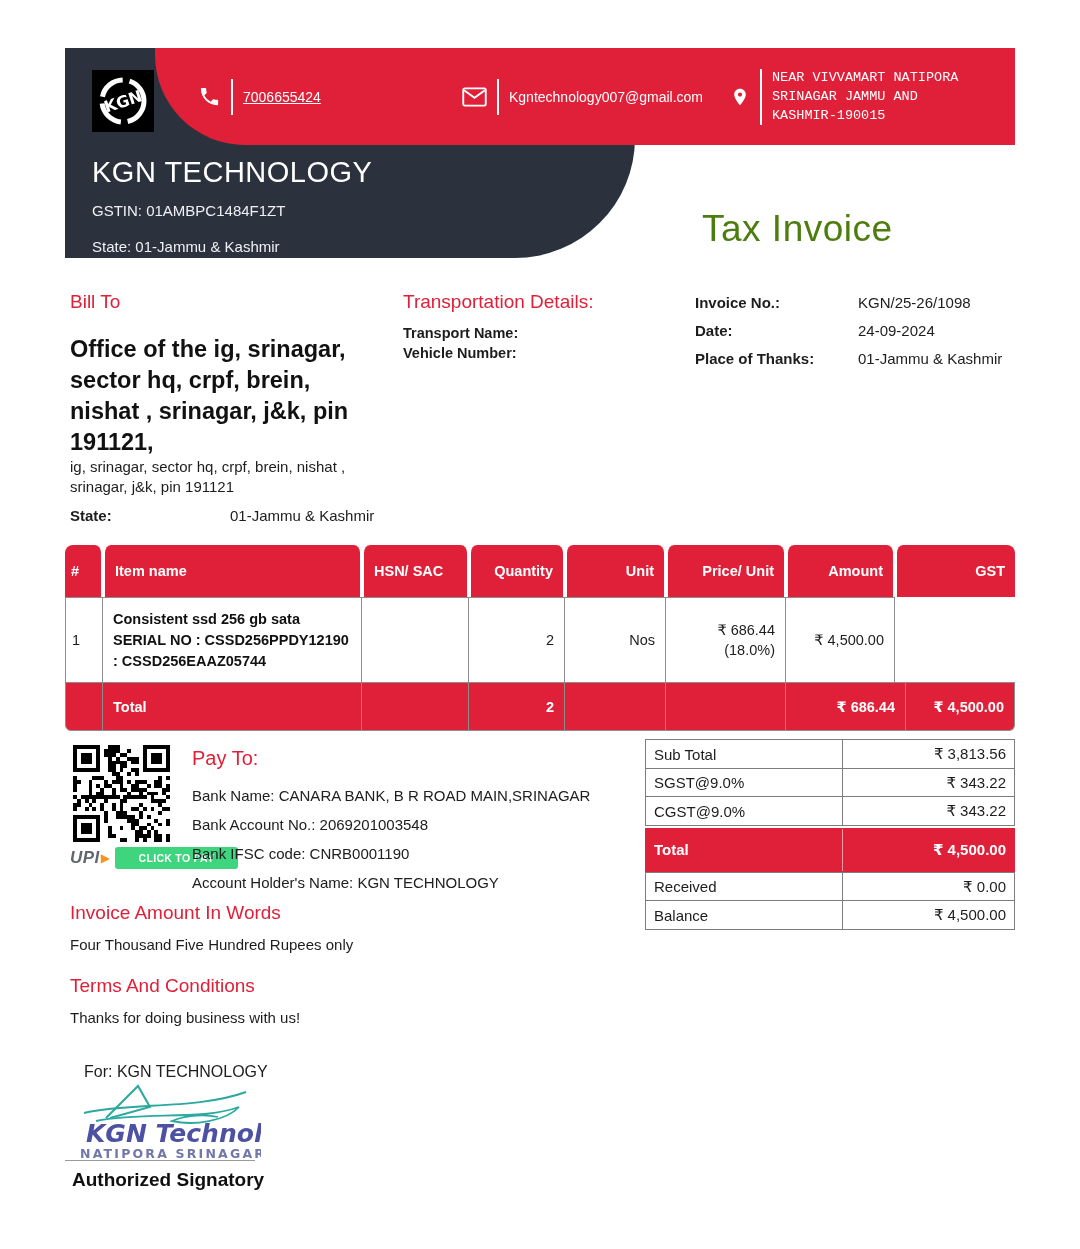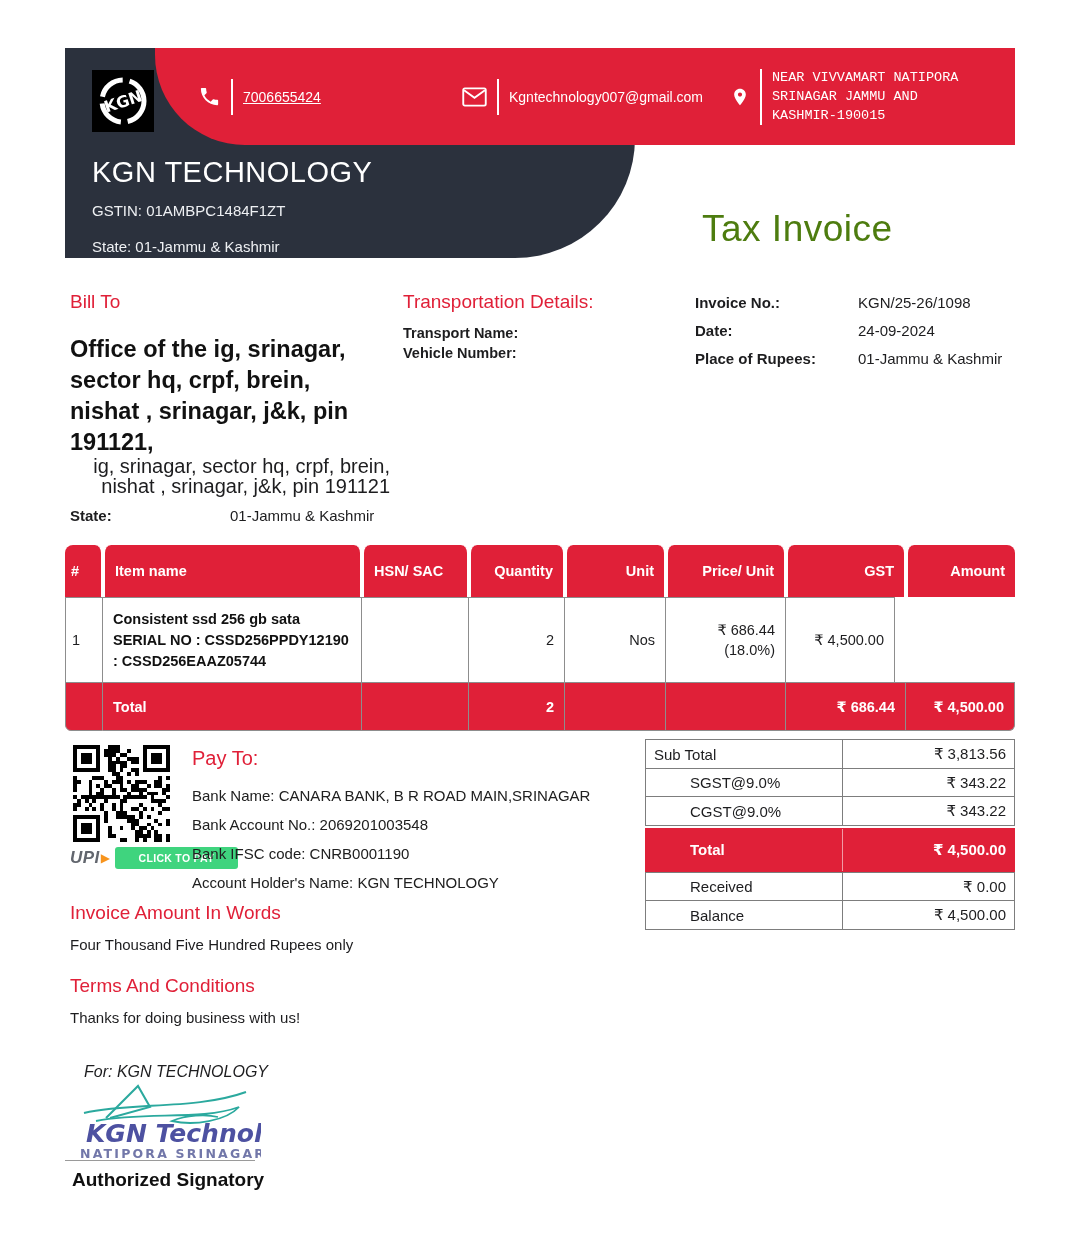--- a/index.html
+++ b/index.html
@@ -26,21 +26,21 @@
   .company-name{position:absolute;left:92px;top:156px;color:#fff;font-size:29px;font-weight:500;letter-spacing:.5px;}
   .company-meta{position:absolute;left:92px;color:#eef0f3;font-size:15px;}
   .doc-title{position:absolute;left:702px;top:208px;font-size:37px;color:#4d7c0f;letter-spacing:.5px;}
 
   
   .red-h{color:var(--red);font-size:19px;font-weight:500;}
 
   
   .billto-h{position:absolute;left:70px;top:291px;}
   .billto-name{position:absolute;left:70px;top:322px;width:315px;font-size:23.5px;font-weight:700;line-height:31px;color:#111;margin-top:12px;}
-  .billto-addr{position:absolute;left:70px;top:457px;width:320px;font-size:20px;line-height:19.5px;text-align:right;}
+  .billto-addr{position:absolute;left:70px;top:457px;width:320px;font-size:15px;line-height:19.5px;}
   .billto-state{position:absolute;left:70px;top:507px;font-size:15px;display:flex;}
   .billto-state .lbl{font-weight:700;width:160px;}
   .transport-h{position:absolute;left:403px;top:291px;}
   .transport-lines{position:absolute;left:403px;top:324px;font-size:14.5px;font-weight:700;line-height:19.5px;}
   .meta{position:absolute;left:695px;top:294px;width:322px;}
   .meta .mrow{display:flex;margin-bottom:11px;font-size:15px;}
   .meta .mlbl{width:163px;font-weight:700;}
 
   
   .items{position:absolute;left:65px;top:545px;width:950px;}
@@ -68,32 +68,32 @@
   .upi-row{position:absolute;left:70px;top:847px;display:flex;align-items:center;}
   .upi-logo{font-size:17px;font-weight:700;font-style:italic;color:#62666e;letter-spacing:.5px;display:flex;align-items:center;}
   .upi-arrow{color:#f7941d;font-size:12px;margin-left:1px;}
   .pay-btn{margin-left:4px;background:var(--green);color:#fff;font-size:10.5px;font-weight:700;border:none;border-radius:3px;padding:5px 24px;letter-spacing:.3px;cursor:pointer;}
   .pay-h{position:absolute;left:192px;top:747px;font-size:20px;}
   .bank-lines{position:absolute;left:192px;top:781px;font-size:15px;line-height:29px;color:#202020;}
 
   
   .summary{position:absolute;left:645px;top:739px;width:370px;border-radius:22px;}
   .srow{display:flex;align-items:stretch;border:1.5px solid #7d7d7d;min-height:30px;background:#fff;}
-  .srow+.srow{margin-top:-1.5px;padding-left:36px;}
+  .srow+.srow{margin-top:-1.5px;}
   .slabel{flex:1;padding:4px 8px;font-size:15px;display:flex;align-items:center;}
   .sval{width:172px;border-left:1.5px solid #7d7d7d;padding:4px 8px;font-size:15px;display:flex;align-items:center;justify-content:flex-end;}
   .srow.hl{background:var(--red);border-color:var(--red);color:#fff;font-weight:700;min-height:44px;margin-top:1.5px;margin-bottom:1.5px;}
   .srow.hl .sval{border-left-color:rgba(255,255,255,.55);}
 
   
   .words-h{position:absolute;left:70px;top:902px;}
   .words-t{position:absolute;left:70px;top:936px;font-size:15px;}
   .terms-h{position:absolute;left:70px;top:975px;}
   .terms-t{position:absolute;left:70px;top:1009px;font-size:15px;}
-  .for-line{position:absolute;left:84px;top:1063px;font-size:16px;font-style:italic;}
+  .for-line{position:absolute;left:84px;top:1063px;font-size:16px;}
   .stamp{position:absolute;left:76px;top:1080px;width:185px;height:80px;}
   .sig-line{position:absolute;left:65px;top:1160px;width:190px;border-top:1.5px solid #9a9a9a;}
   .auth{position:absolute;left:72px;top:1169px;font-size:19px;font-weight:700;color:#101010;}
 
   .icon-svg{display:block;}
 </style>
 </head>
 <body>
 
 <div id="page">
@@ -160,35 +160,35 @@
   <div class="meta">
     <div class="mrow">
       <span class="mlbl">Invoice No.:</span>
       <span>KGN/25-26/1098</span>
     </div>
     <div class="mrow">
       <span class="mlbl">Date:</span>
       <span>24-09-2024</span>
     </div>
     <div class="mrow">
-      <span class="mlbl">Place of Rupees:</span>
+      <span class="mlbl">Place of Thanks:</span>
       <span>01-Jammu &amp; Kashmir</span>
     </div>
   </div>
 
   <div class="items">
     <div class="hrow">
       <div class="hcell c0 padl6">#</div>
       <div class="hcell c1 padl10">Item name</div>
       <div class="hcell c2 padl10">HSN/ SAC</div>
       <div class="hcell c3 num">Quantity</div>
       <div class="hcell c4 num">Unit</div>
       <div class="hcell c5 num">Price/ Unit</div>
+      <div class="hcell c7 num">Amount</div>
       <div class="hcell c6 num">GST</div>
-      <div class="hcell c7 num">Amount</div>
     </div>
     <div class="irow">
       <div class="icell c0 padl6">1</div>
       <div class="icell c1">
         <div class="item-lines">
           <div>Consistent ssd 256 gb sata</div>
           <div>SERIAL NO : CSSD256PPDY12190</div>
           <div>: CSSD256EAAZ05744</div>
         </div>
       </div>

